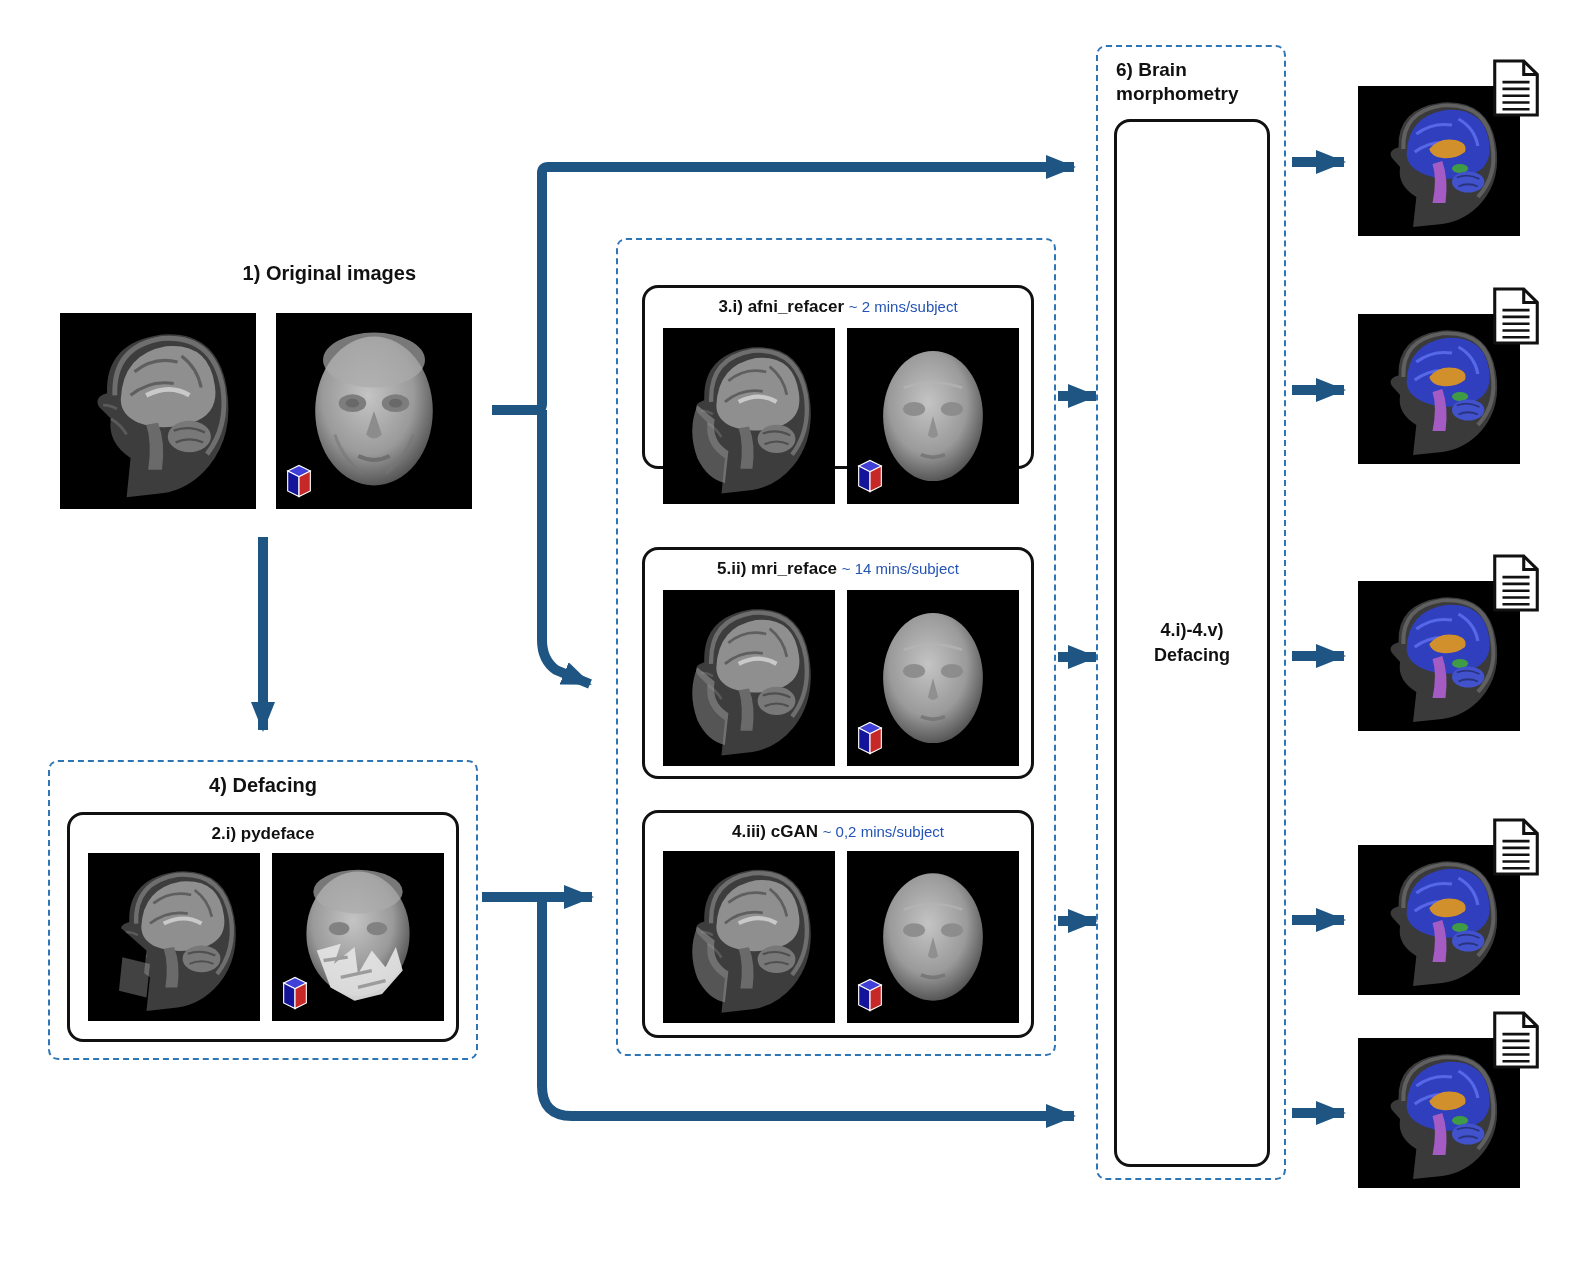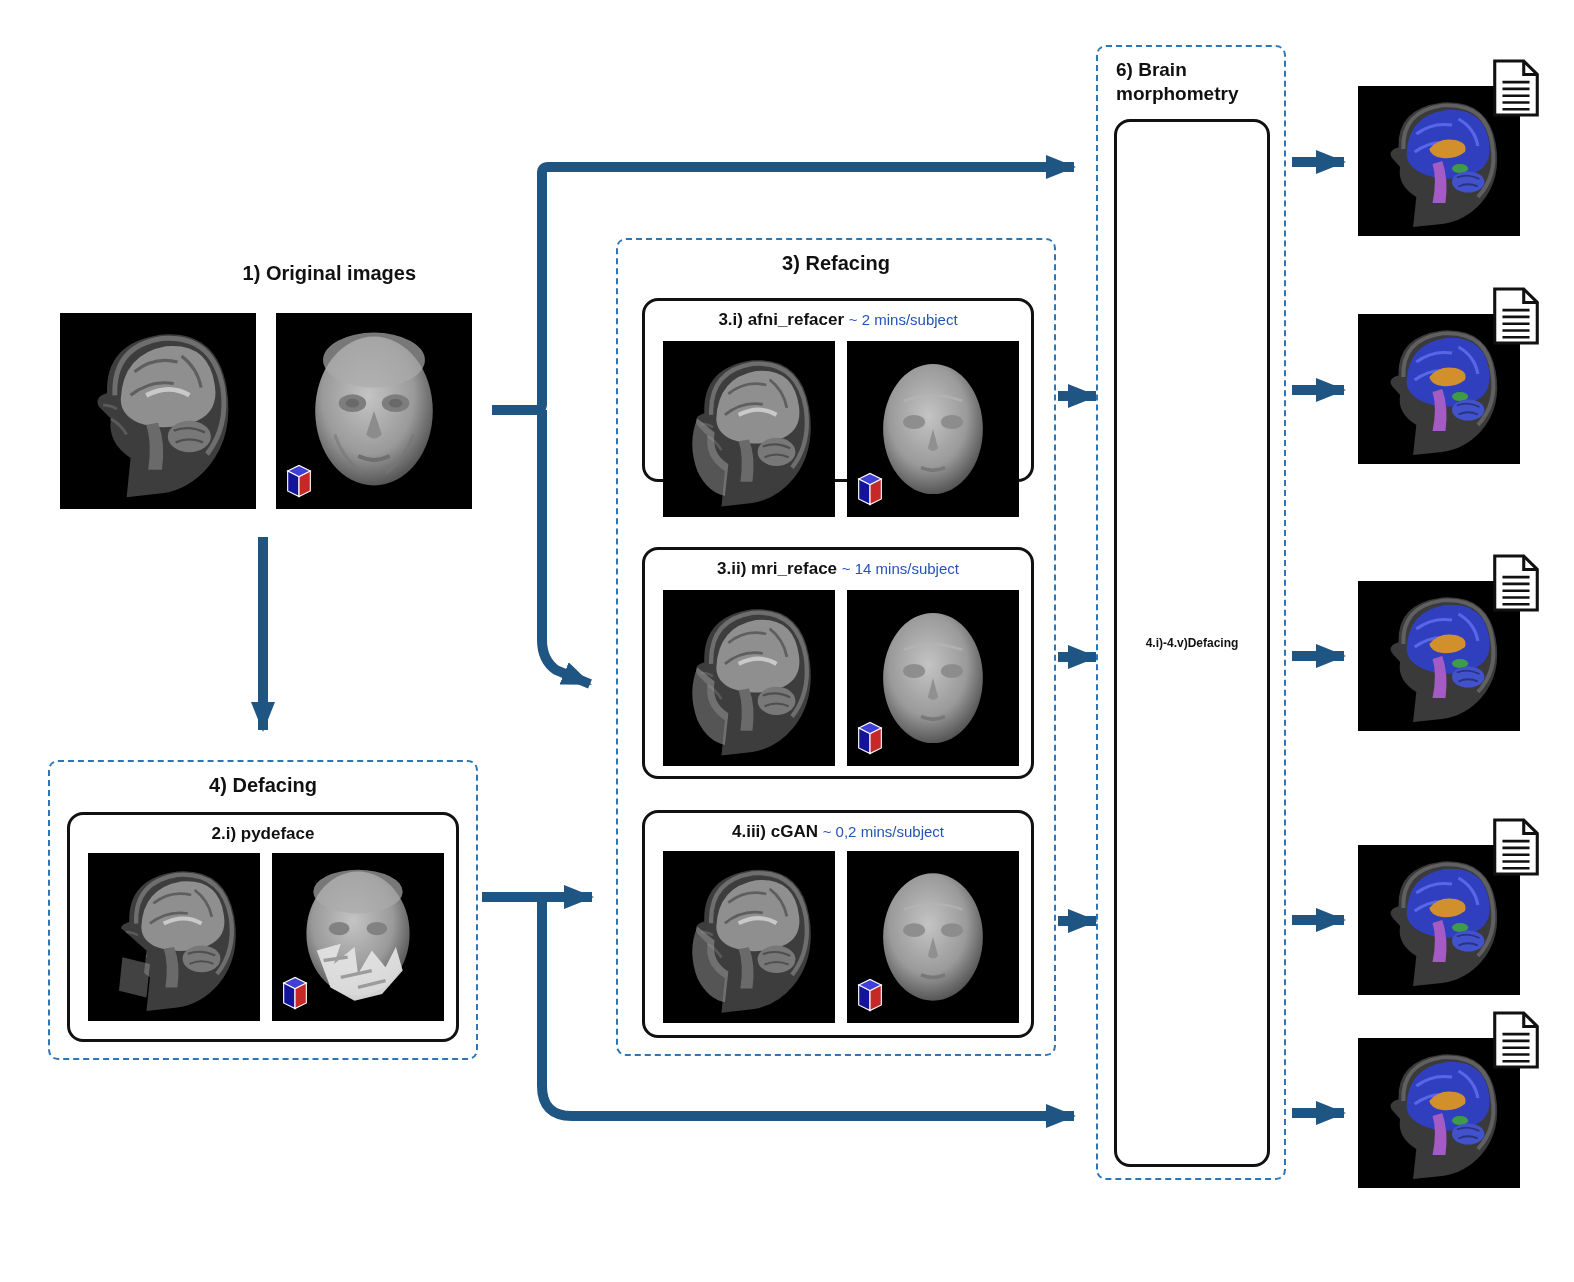--- a/index.html
+++ b/index.html
@@ -20,21 +20,21 @@
   .dashed-title{position:absolute;left:0;right:0;top:12px;text-align:center;font-weight:bold;font-size:20px}
   .solid{position:absolute;border:3px solid var(--box);border-radius:16px;background:#fff}
   .method-title{position:absolute;left:0;right:0;top:9px;text-align:center;font-size:17px;white-space:nowrap}
   .method-name{font-weight:bold;color:#111}
   .method-time{color:var(--time);font-size:15px}
   .mri{position:absolute;background:#000}
   .mri svg{width:100%;height:100%;display:block}
   .cube{position:absolute;left:6px;bottom:8px;width:34px;height:40px}
   .cube svg{width:100%;height:100%;display:block}
   .morpho-title{position:absolute;left:18px;top:11px;width:150px;font-weight:bold;font-size:19px;line-height:1.25;text-align:left}
-  .morpho-inner{display:flex;flex-direction:row;align-items:center;justify-content:center;font-weight:bold;font-size:12px;text-align:left;line-height:1.4}
+  .morpho-inner{display:flex;flex-direction:column;align-items:center;justify-content:center;font-weight:bold;font-size:18px;text-align:left;line-height:1.4}
   .output{position:absolute;width:162px;height:150px}
   .output .seg-svg{width:100%;height:100%;display:block;background:#000}
   .doc{position:absolute;left:132px;top:-27px;width:52px;height:58px}
   .doc svg{width:100%;height:100%;display:block}
 </style>
 </head>
 <body>
 
 <svg width="0" height="0" style="position:absolute" aria-hidden="true">
   <defs>
@@ -194,23 +194,22 @@
         <div class="cube">
           <svg viewBox="0 0 24 28">
               <use href="#sym-cube"></use>
             </svg>
         </div>
       </div>
     </div>
   </div>
 
   <div class="dashed" style="left:616px;top:238px;width:440px;height:818px">
-    <div class="dashed-title">3) Refacing</div>
-
-    <div class="solid" style="left:24px;top:58px;width:392px;height:184px">
+
+    <div class="solid" style="left:24px;top:45px;width:392px;height:184px">
       <div class="method-title">
         <span class="method-name">3.i) afni_refacer</span>
         <span class="method-time">~ 2 mins/subject</span>
       </div>
       <div class="mri" style="left:18px;top:40px;width:172px;height:176px">
         <svg viewBox="0 0 100 100" preserveAspectRatio="none">
             <use href="#sym-sagref"></use>
           </svg>
       </div>
       <div class="mri" style="left:202px;top:40px;width:172px;height:176px">
@@ -220,21 +219,21 @@
         <div class="cube">
           <svg viewBox="0 0 24 28">
               <use href="#sym-cube"></use>
             </svg>
         </div>
       </div>
     </div>
 
     <div class="solid" style="left:24px;top:307px;width:392px;height:232px">
       <div class="method-title">
-        <span class="method-name">3.ii) mri_reface</span>
+        <span class="method-name">5.ii) mri_reface</span>
         <span class="method-time">~ 14 mins/subject</span>
       </div>
       <div class="mri" style="left:18px;top:40px;width:172px;height:176px">
         <svg viewBox="0 0 100 100" preserveAspectRatio="none">
             <use href="#sym-sagref"></use>
           </svg>
       </div>
       <div class="mri" style="left:202px;top:40px;width:172px;height:176px">
         <svg viewBox="0 0 100 100" preserveAspectRatio="none">
             <use href="#sym-headref"></use>

